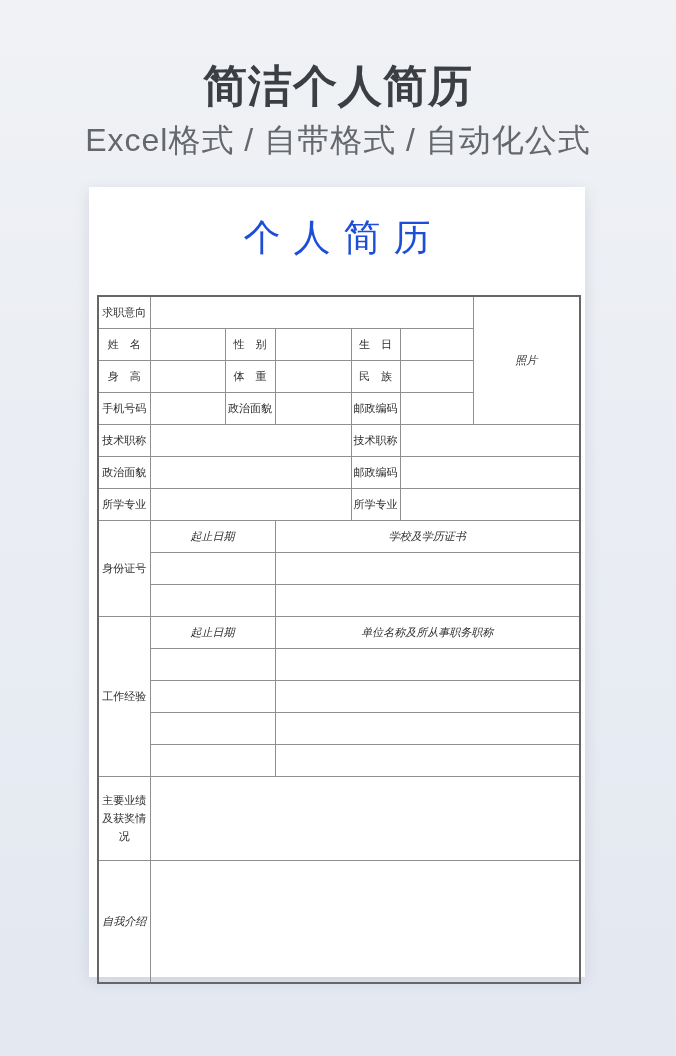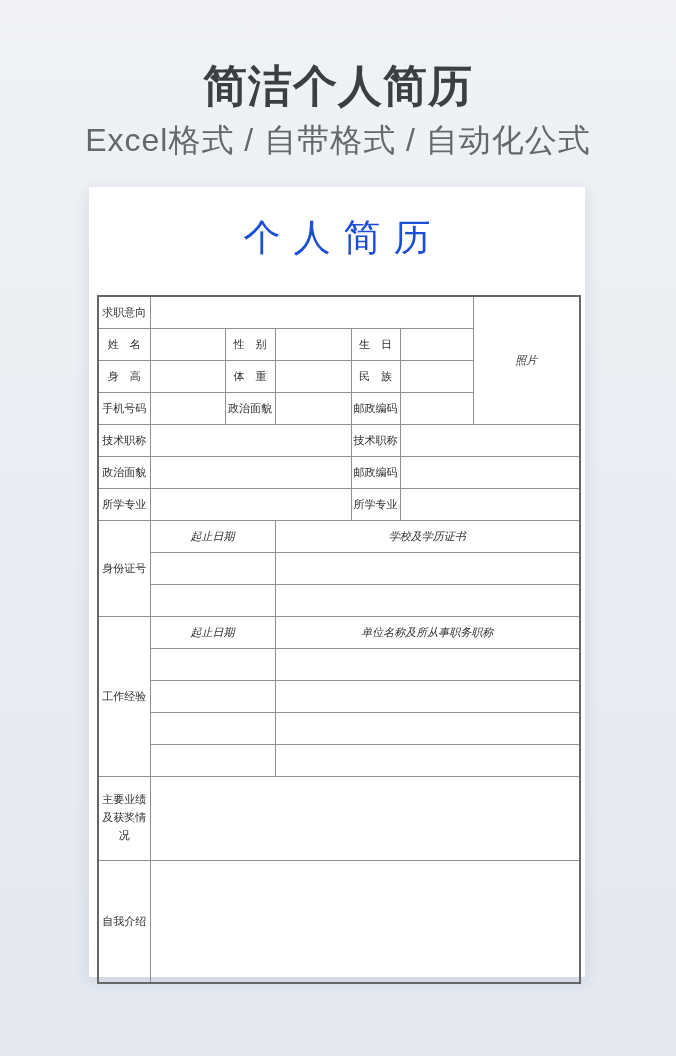--- a/index.html
+++ b/index.html
@@ -29,25 +29,25 @@
     border-collapse: collapse; table-layout: fixed;
     border: 2px solid #666666;
   }
   table.resume td {
     border: 1px solid #8f8f8f;
     font-size: 11px; color: #2e2e2e;
     padding: 0 2px; overflow: hidden;
     vertical-align: middle;
   }
   td.lbl { text-align: center; white-space: nowrap; }
-  td.lbl.wrap { white-space: normal; line-height: 1.65; font-family: Liberation Mono, monospace; }
+  td.lbl.wrap { white-space: normal; line-height: 1.65; }
   td.hdr { text-align: center; font-size: 12px; white-space: nowrap; font-style: italic; }
   tr.h32 { height: 32px; }
   tr.h84 { height: 84px; }
-  tr.h123 { height: 123px; }
+  tr.h123 { height: 123px; font-style: italic; }
 </style>
 </head>
 <body>
 
 <div class="hero">
   <div class="hero-title">简洁个人简历</div>
   <div class="hero-subtitle">Excel格式 / 自带格式 / 自动化公式</div>
 </div>
 
 <div class="card">

